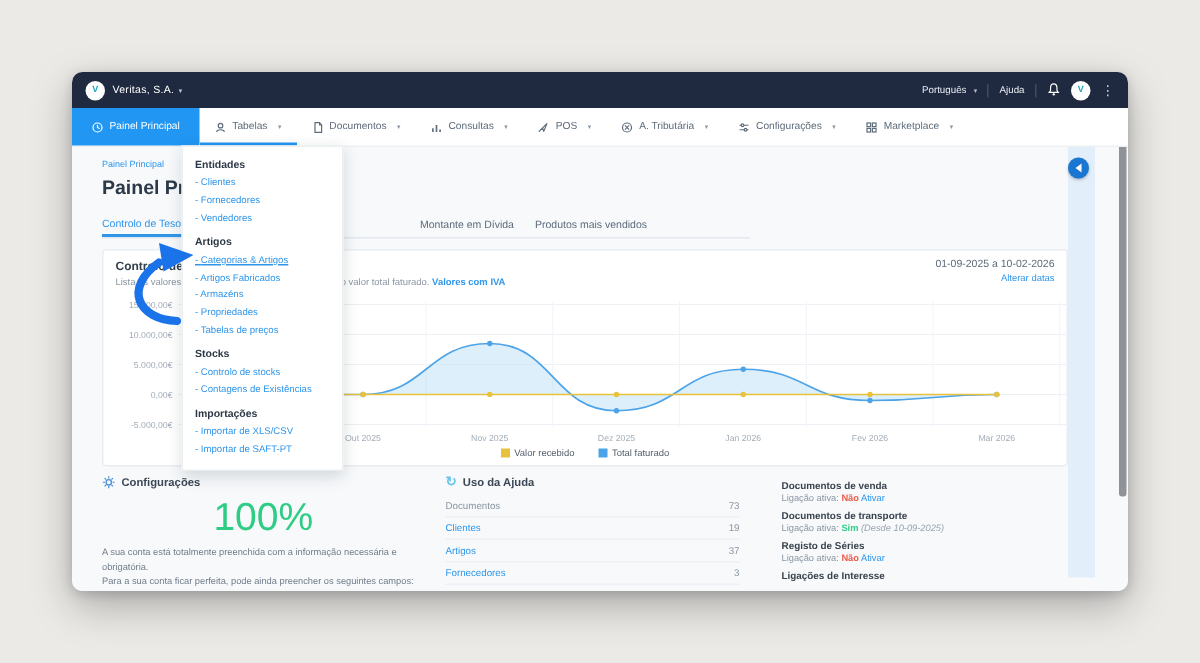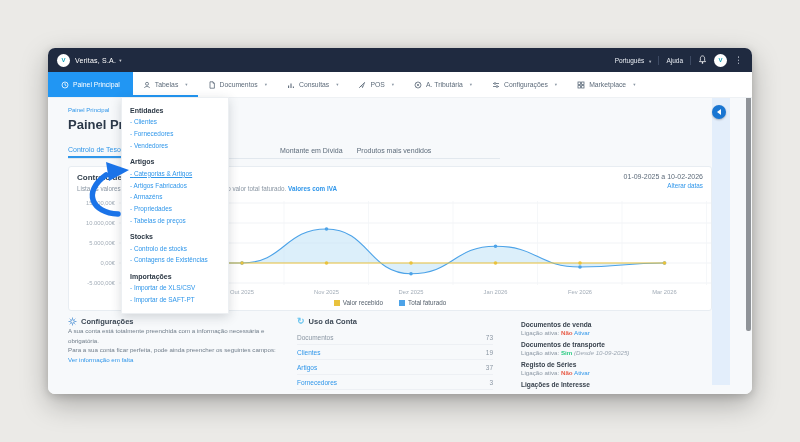--- a/index.html
+++ b/index.html
@@ -249,31 +249,32 @@
     <div class="sections">
 
       <div class="sec sec1">
         <div class="sec-head">
           <svg width="9" height="9" viewBox="0 0 10 10">
               <circle cx="5" cy="5" r="2" fill="none" stroke="#4a8fd4" stroke-width="1"></circle>
               <path d="M5 .6 V2.2 M5 7.8 V9.4 M.6 5 H2.2 M7.8 5 H9.4 M1.9 1.9 L3 3 M7 7 L8.1 8.1 M8.1 1.9 L7 3 M3 7 L1.9 8.1" stroke="#4a8fd4" stroke-width=".9"></path>
             </svg>
           <span>Configurações</span>
         </div>
+        <div class="percent">100%</div>
         <p>
           <span>A sua conta está totalmente preenchida com a informação necessária e obrigatória.</span><br>
           <span>Para a sua conta ficar perfeita, pode ainda preencher os seguintes campos:</span>
           <span class="link">Ver informação em falta</span>
         </p>
       </div>
 
       <div class="sec sec2">
         <div class="sec-head">
           <span class="usage-glyph">↻</span>
-          <span>Uso da Conta</span>
+          <span>Uso da Ajuda</span>
         </div>
         <div class="usage-rows">
           <div class="usage-row">
               <span class="lbl">Documentos</span>
               <span class="val">73</span>
             </div>
           <div class="usage-row is-link">
               <span class="lbl">Clientes</span>
               <span class="val">19</span>
             </div>

